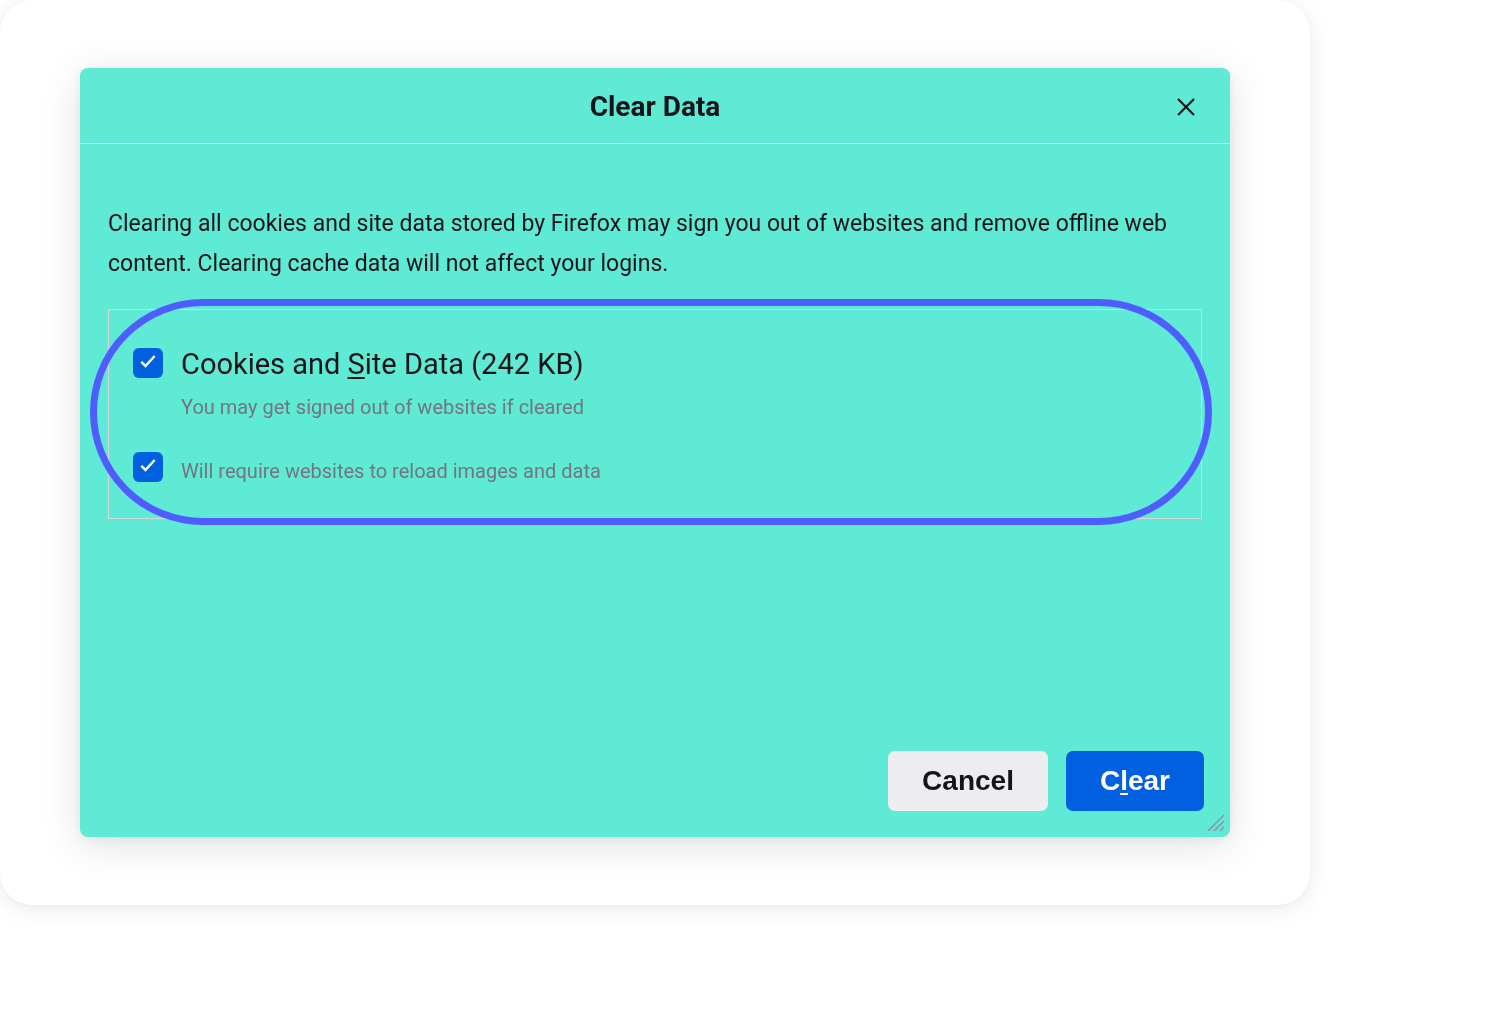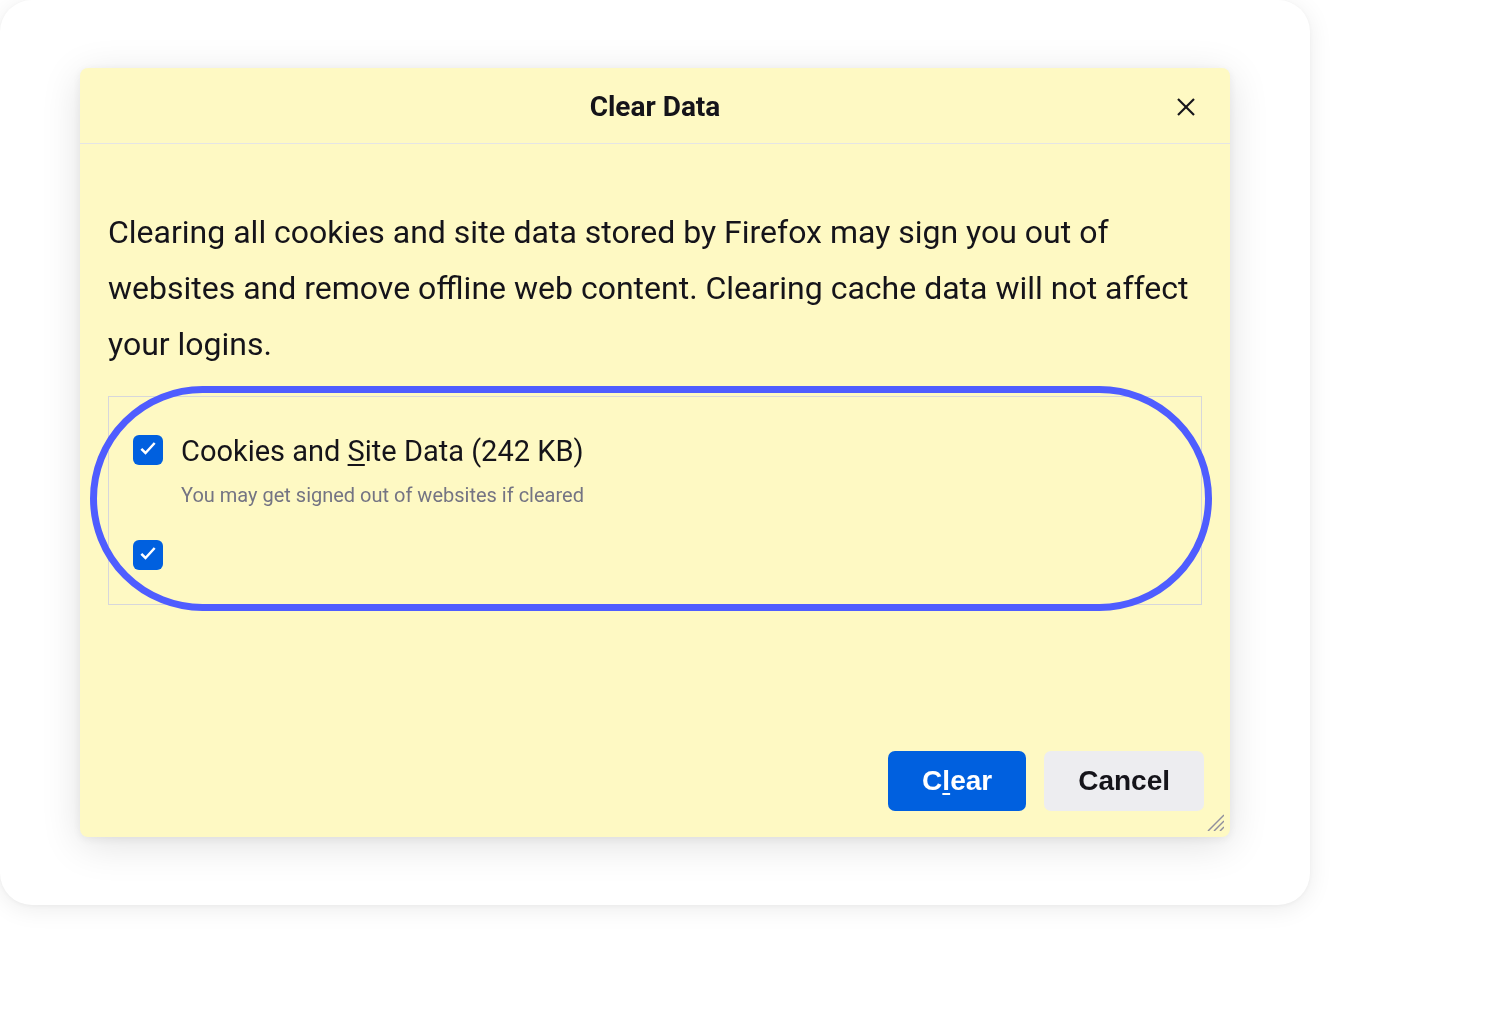--- a/index.html
+++ b/index.html
@@ -21,21 +21,21 @@
     box-shadow: 0 4px 24px rgba(0,0,0,0.08), 0 1px 4px rgba(0,0,0,0.04);
     overflow: visible;
   }
   .dialog {
     position: absolute;
     top: 68px;
     left: 80px;
     right: 80px;
     bottom: 68px;
     border-radius: 8px;
-    background: #fef9c3;
+    background: #5eead4;
     box-shadow: 0 8px 40px rgba(0,0,0,0.12), 0 2px 8px rgba(0,0,0,0.06);
     display: flex;
     flex-direction: column;
   }
   .dialog-header {
     position: relative;
     padding: 22px 30px 20px;
     border-bottom: 1px solid #e5e5e5;
     text-align: center;
   }
@@ -56,21 +56,21 @@
     display: flex;
     align-items: center;
     justify-content: center;
   }
   .close-btn svg { width: 24px; height: 24px; stroke: #15141a; stroke-width: 2.2; }
   .dialog-body {
     padding: 60px 28px 20px;
     flex: 1;
   }
   .description {
-    font-size: 32px;
+    font-size: 23px;
     line-height: 1.75;
     color: #15141a;
     margin-bottom: 24px;
   }
   .options-wrap {
     position: relative;
   }
   .options-box {
     border: 1px solid #d7d7db;
     padding: 34px 24px 34px 24px;
@@ -189,33 +189,34 @@
 
           <div class="option">
             <div class="checkbox">
               <span>
                 <svg viewBox="0 0 24 24">
                     <polyline points="4,13 9,18 20,6"></polyline>
                   </svg>
               </span>
             </div>
             <div class="option-text">
+              <div class="option-sub">Will require websites to reload images and data</div>
             </div>
           </div>
 
         </div>
         <div class="highlight-ring"></div>
       </div>
     </div>
 
     <div class="dialog-footer">
+      <button class="btn btn-secondary">Cancel</button>
       <button class="btn btn-primary">
         <span>C</span><span class="ul">l</span><span>ear</span>
       </button>
-      <button class="btn btn-secondary">Cancel</button>
     </div>
 
     <div class="resize-handle">
       <svg viewBox="0 0 20 20">
         <line x1="4" y1="20" x2="20" y2="4" stroke="#8f8f9d" stroke-width="1.5"></line>
         <line x1="10" y1="20" x2="20" y2="10" stroke="#8f8f9d" stroke-width="1.5"></line>
         <line x1="16" y1="20" x2="20" y2="16" stroke="#8f8f9d" stroke-width="1.5"></line>
       </svg>
     </div>
 

